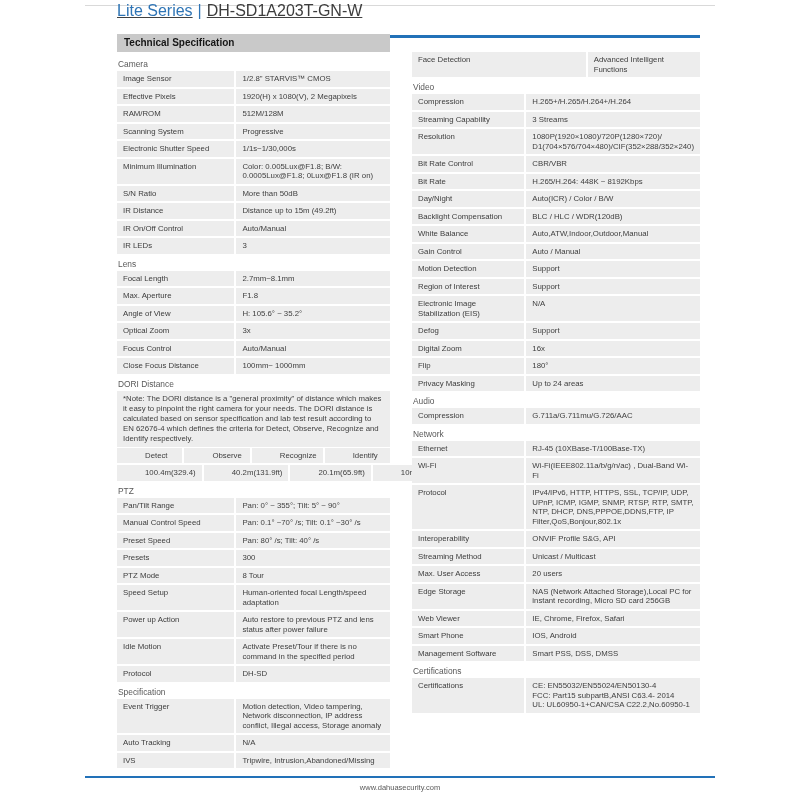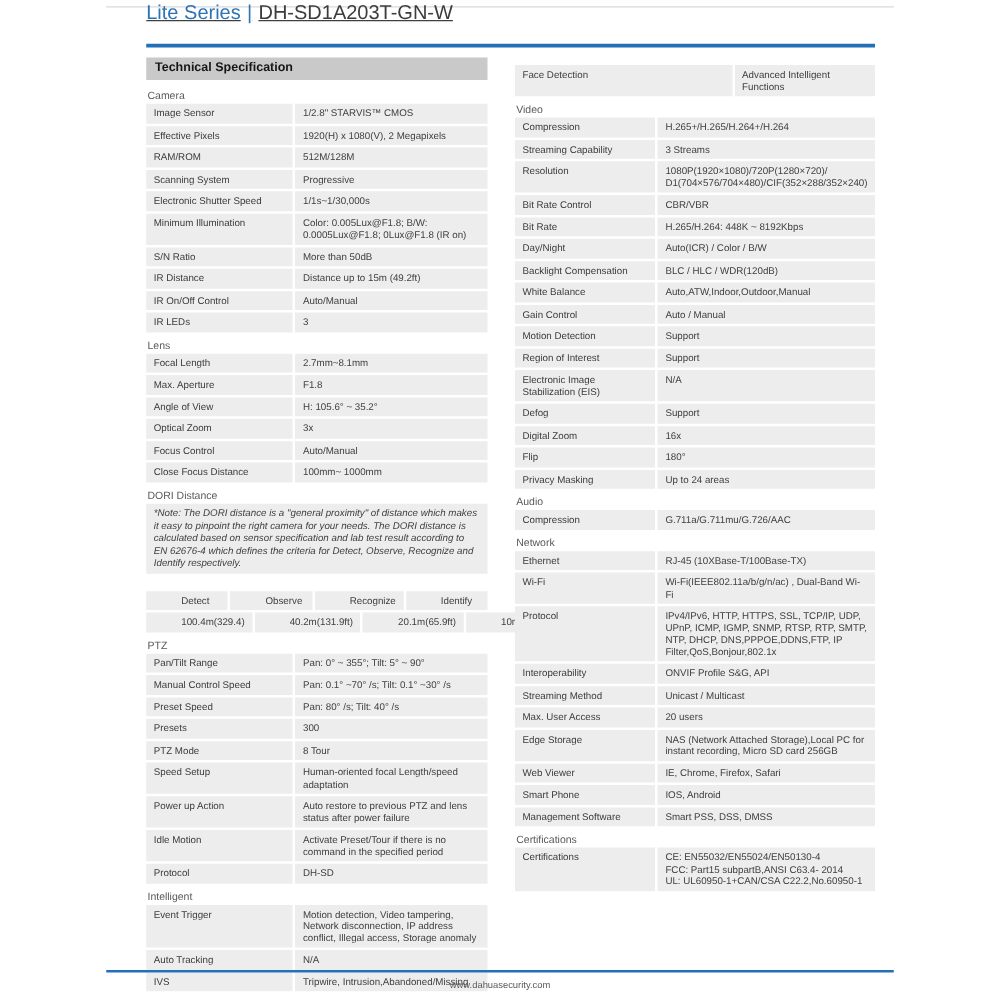--- a/index.html
+++ b/index.html
@@ -10,36 +10,36 @@
     font-family:"Liberation Sans","DejaVu Sans",sans-serif;
   }
   .top-hairline { position:absolute; left:85px; top:5px; width:630px; height:1px; background:#d9d9d9; }
   .doc-title { position:absolute; left:117px; top:3px; font-size:16px; line-height:16px; white-space:nowrap;text-decoration:underline; }
   .doc-title .series { color:var(--blue,#2e74b5); }
   .doc-title .sep { color:var(--blue,#2e74b5); padding:0 5px; font-weight:300; }
   .doc-title .model { color:#3d3d3d; }
   .title-rule { position:absolute; left:117px; top:35px; width:583px; height:3px; background:var(--rule,#2271b8); }
 
   .col { position:absolute; font-size:7.8px; line-height:9.5px; }
-  .col-left  { left:117px; top:46px; width:273px; --labelw:43%; }
+  .col-left  { left:117px; top:34px; width:273px; --labelw:43%; }
   .col-right { left:412px; top:52px; width:288px; --labelw:39%; }
 
   .tech-bar {
     background:var(--barbg,#c9c9c9); color:#161616; font-weight:bold;
     font-size:10px; line-height:12px; padding:3px 7px; margin-bottom:4px;
   }
   .sec-title { color:#595959; font-size:8.4px; line-height:10px; padding:3px 1px 2px; }
   .row { display:flex; gap:2px; margin-bottom:2px; }
   .cell { background:var(--rowbg,#ededed); padding:3px 6px; white-space:pre-line; }
   .lbl { width:var(--labelw); flex:none; color:#3c3c3c; }
   .val { flex:1; }
   .tcell { flex:1;padding-left:28px; }
   .subvals { flex:1; display:flex; flex-direction:column; gap:2px; }
   .subvals .sub { flex:1; display:flex; align-items:center; }
-  .note { background:var(--rowbg,#ededed); padding:3px 6px; margin-bottom:14px; line-height:10px;font-style:italic; }
+  .note { background:var(--rowbg,#ededed); padding:3px 6px; margin-bottom:1px; line-height:10px; }
 
   .footer-rule { position:absolute; left:85px; top:776px; width:630px; height:2px; background:var(--rule,#2271b8); }
   .footer-url { position:absolute; left:0; top:783px; width:100%; text-align:center; font-size:7.5px; color:#595959; }
 </style>
 </head>
 <body>
 
 <div class="top-hairline"></div>
 
 <div class="doc-title">
@@ -159,21 +159,21 @@
       <div class="cell val">Auto restore to previous PTZ and lens status after power failure</div>
     </div>
     <div class="row">
       <div class="cell lbl">Idle Motion</div>
       <div class="cell val">Activate Preset/Tour if there is no command in the specified period</div>
     </div>
     <div class="row">
       <div class="cell lbl">Protocol</div>
       <div class="cell val">DH-SD</div>
     </div>
-    <div class="sec-title">Intelligent</div>
+    <div class="sec-title">Specification</div>
     <div class="row">
       <div class="cell lbl">Event Trigger</div>
       <div class="cell val">Motion detection, Video tampering, Network disconnection, IP address conflict, Illegal access, Storage anomaly</div>
     </div>
     <div class="row">
       <div class="cell lbl">Auto Tracking</div>
       <div class="cell val">N/A</div>
     </div>
     <div class="row">
       <div class="cell lbl">IVS</div>

